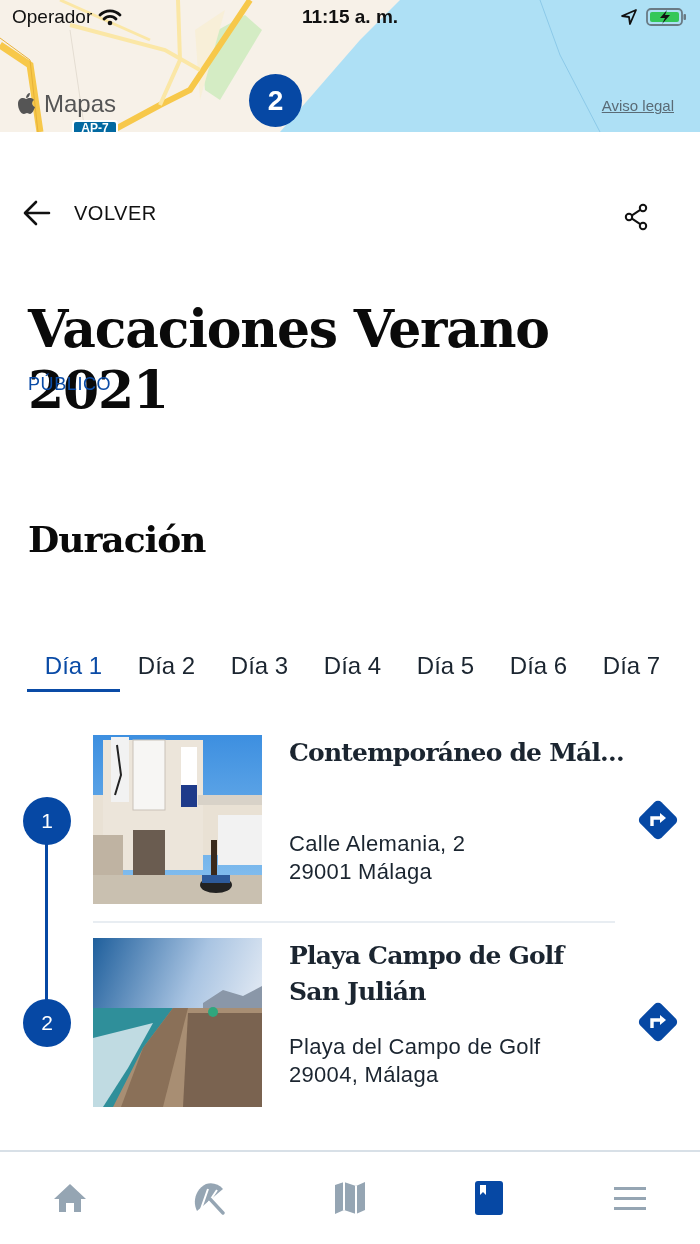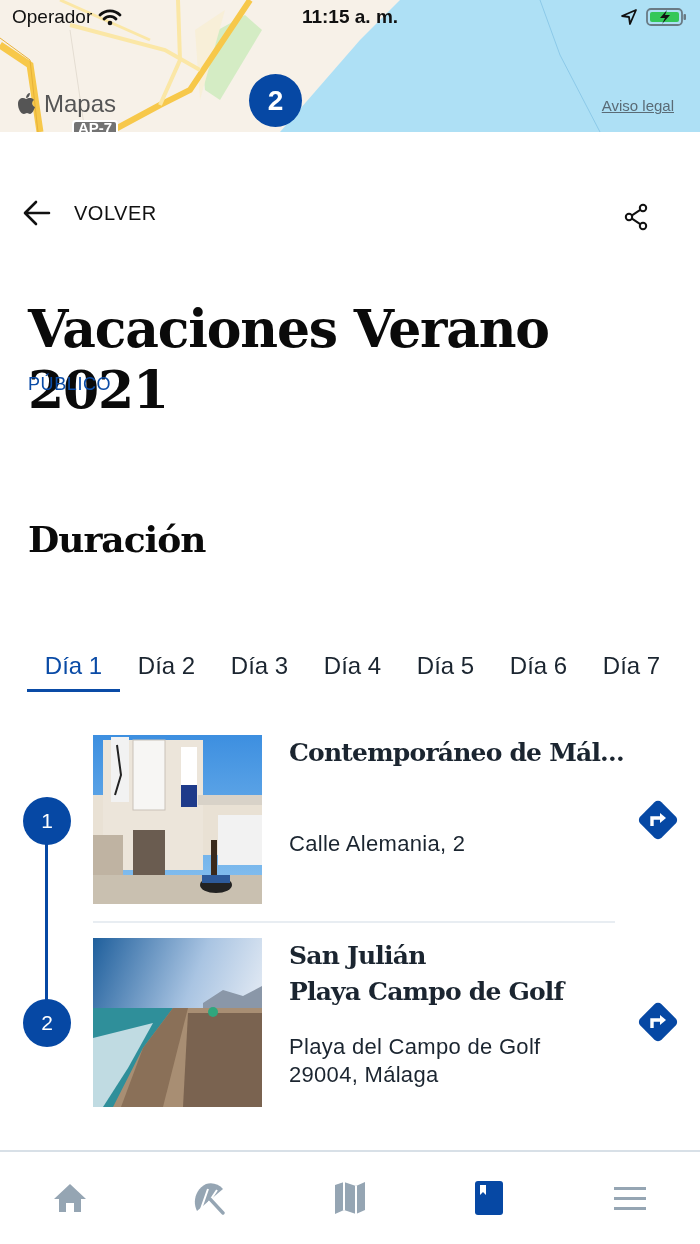--- a/index.html
+++ b/index.html
@@ -9,21 +9,21 @@
   
   .map { position: absolute; left: 0; top: 0; width: 700px; height: 132px; overflow: hidden; background: #f7f1e8; padding-left: 8px; }
   .map svg.map-bg { position: absolute; left: 0; top: 0; }
   .status-bar { position: absolute; left: 0; top: 0; width: 700px; height: 36px; font-size: 19px; }
   .carrier { position: absolute; left: 12px; top: 6px; color: #111; display: flex; align-items: center; gap: 6px; }
   .clock { position: absolute; left: 0; right: 0; top: 6px; text-align: center; font-weight: bold; }
   .status-right { position: absolute; right: 12px; top: 7px; display: flex; align-items: center; gap: 8px; }
   .apple-maps { position: absolute; left: 16px; top: 90px; font-size: 24px; color: #555; display: flex; align-items: center; gap: 8px; }
   .legal { position: absolute; right: 26px; top: 97px; font-size: 15px; color: #5a6b76; text-decoration: underline; }
   .map-pin { position: absolute; left: 249px; top: 74px; width: 53px; height: 53px; border-radius: 50%; background: #0648a4; color: #fff; font-weight: bold; font-size: 28px; display: flex; align-items: center; justify-content: center; }
-  .road-badge { position: absolute; left: 72px; top: 120px; width: 46px; height: 16px; border-radius: 4px; background: #737373; border: 2px solid #fff; color: #fff; font-size: 15px; font-weight: bold; text-align: center; line-height: 12px; }
+  .road-badge { position: absolute; left: 72px; top: 120px; width: 46px; height: 16px; border-radius: 4px; background: #0369a1; border: 2px solid #fff; color: #fff; font-size: 12px; font-weight: bold; text-align: center; line-height: 12px; }
 
   
   .back-btn { position: absolute; left: 22px; top: 198px; display: flex; align-items: center; gap: 22px; cursor: pointer; }
   .back-label { font-size: 20px; letter-spacing: 0.5px; color: #111; }
   .share-btn { position: absolute; left: 622px; top: 202px; width: 30px; height: 30px; cursor: pointer; }
 
   .title { position: absolute; left: 28px; top: 298px; font-family: "DejaVu Serif", "Liberation Serif", serif; font-weight: bold; font-size: 52px; letter-spacing: -1.2px; color: #0a0a0a; }
   .visibility { position: absolute; left: 28px; top: 374px; font-size: 18px; color: #0a4ba6; letter-spacing: 0.6px; }
 
   .section-title { position: absolute; left: 28px; top: 518px; font-family: "DejaVu Serif", "Liberation Serif", serif; font-weight: bold; font-size: 36px; letter-spacing: -1px; color: #0a0a0a; }
@@ -162,20 +162,21 @@
       <rect x="118" y="105" width="6" height="40" fill="#3a2a1c"></rect>
       <ellipse cx="123" cy="150" rx="16" ry="8" fill="#222"></ellipse>
       <rect x="109" y="140" width="28" height="8" fill="#2d5a9a"></rect>
     </svg>
   </div>
   <div class="name">
     <div>Contemporáneo de Mál...</div>
   </div>
   <div class="addr">
     <div>Calle Alemania, 2</div>
+    <div>29001 Málaga</div>
   </div>
 </div>
 <div class="directions" style="left:634px;top:796px">
   <svg width="48" height="48" viewBox="0 0 48 48">
     <rect x="9" y="9" width="30" height="30" rx="5" transform="rotate(45 24 24)" fill="#0648a4"></rect>
     <path d="M18 30 V22 H28" stroke="#fff" stroke-width="3.4" fill="none"></path>
     <path d="M26 17 L32 22 L26 27 Z" fill="#fff"></path>
   </svg>
 </div>
 
@@ -195,22 +196,22 @@
       <path d="M110 65 L130 52 L150 58 L169 48 L169 70 L110 70 Z" fill="#8a97a8"></path>
       <rect x="0" y="70" width="169" height="99" fill="#a88e73"></rect>
       <path d="M0 70 L80 70 L50 110 L20 169 L0 169 Z" fill="#2f8f9a"></path>
       <path d="M0 100 L60 85 L35 130 L10 169 L0 169 Z" fill="#d9e9ef" opacity="0.85"></path>
       <path d="M80 70 L50 110 L28 169 L70 169 L95 70 Z" fill="#8a7058"></path>
       <path d="M95 75 L169 75 L169 169 L90 169 Z" fill="#7a6350"></path>
       <circle cx="120" cy="74" r="5" fill="#2fa67d"></circle>
     </svg>
   </div>
   <div class="name">
+    <div>Playa Campo de Golf</div>
     <div>San Julián</div>
-    <div>Playa Campo de Golf</div>
   </div>
   <div class="addr">
     <div>Playa del Campo de Golf</div>
     <div>29004, Málaga</div>
   </div>
 </div>
 <div class="directions" style="left:634px;top:998px">
   <svg width="48" height="48" viewBox="0 0 48 48">
     <rect x="9" y="9" width="30" height="30" rx="5" transform="rotate(45 24 24)" fill="#0648a4"></rect>
     <path d="M18 30 V22 H28" stroke="#fff" stroke-width="3.4" fill="none"></path>

